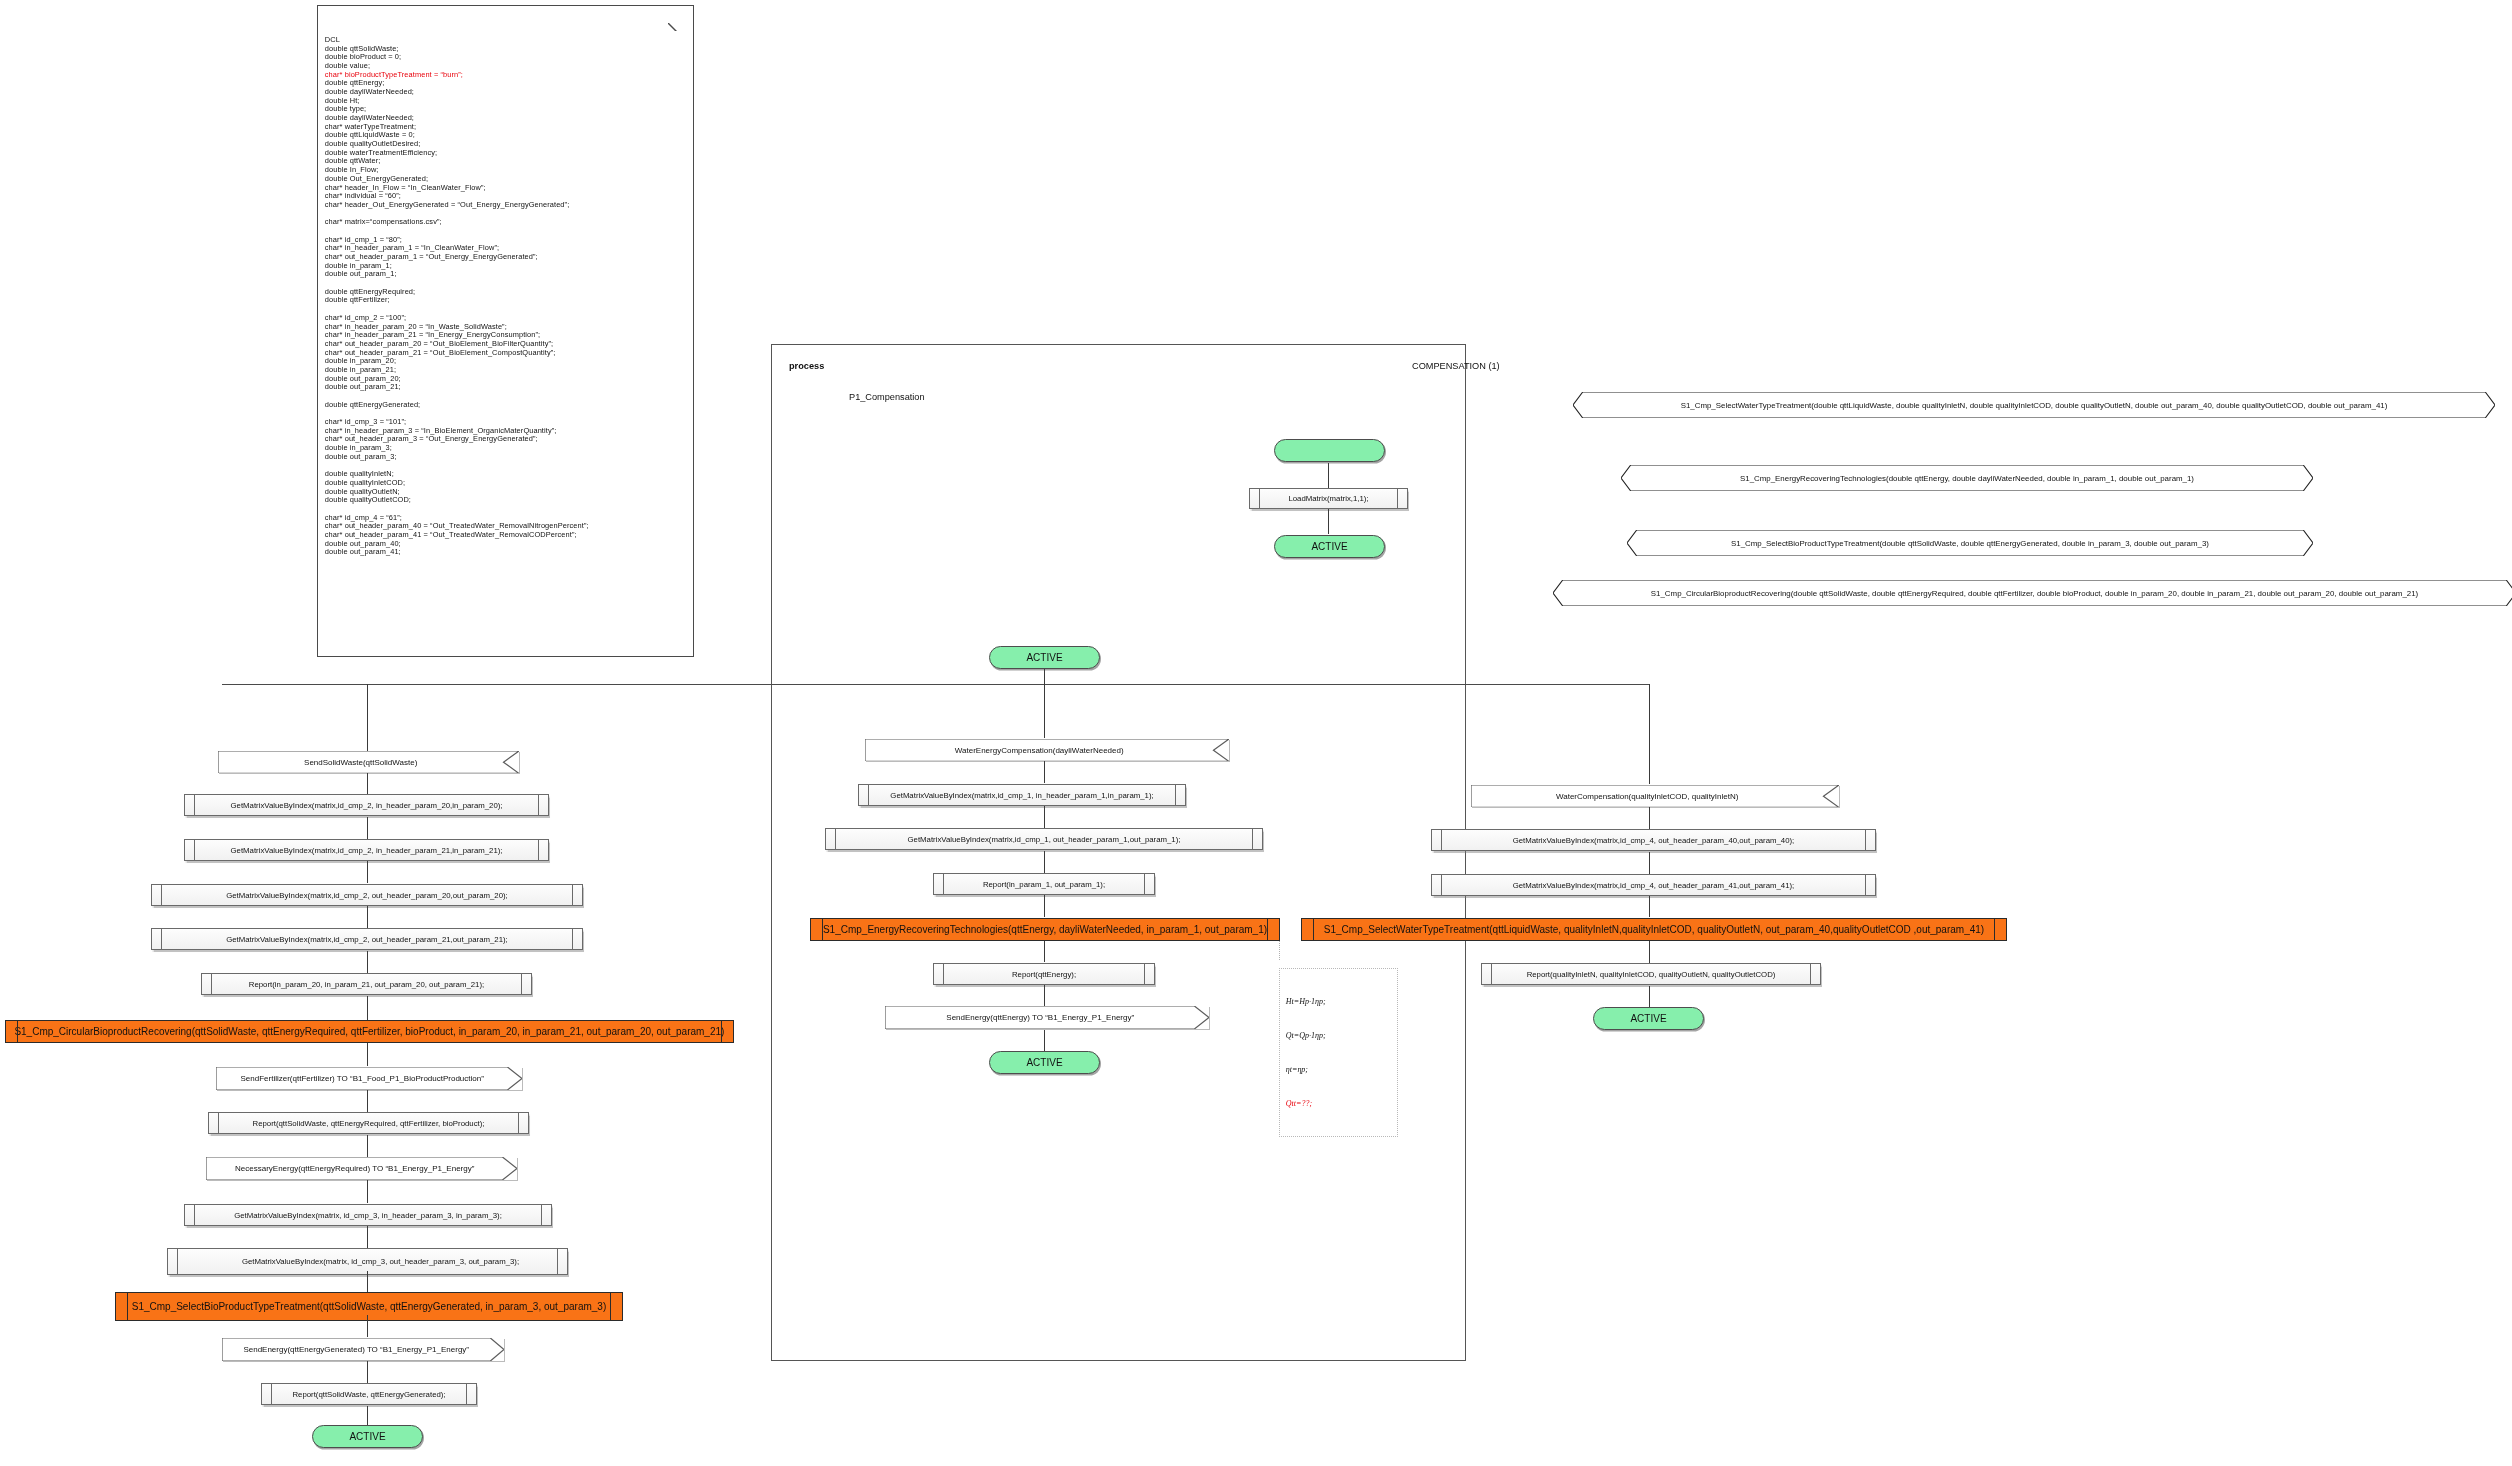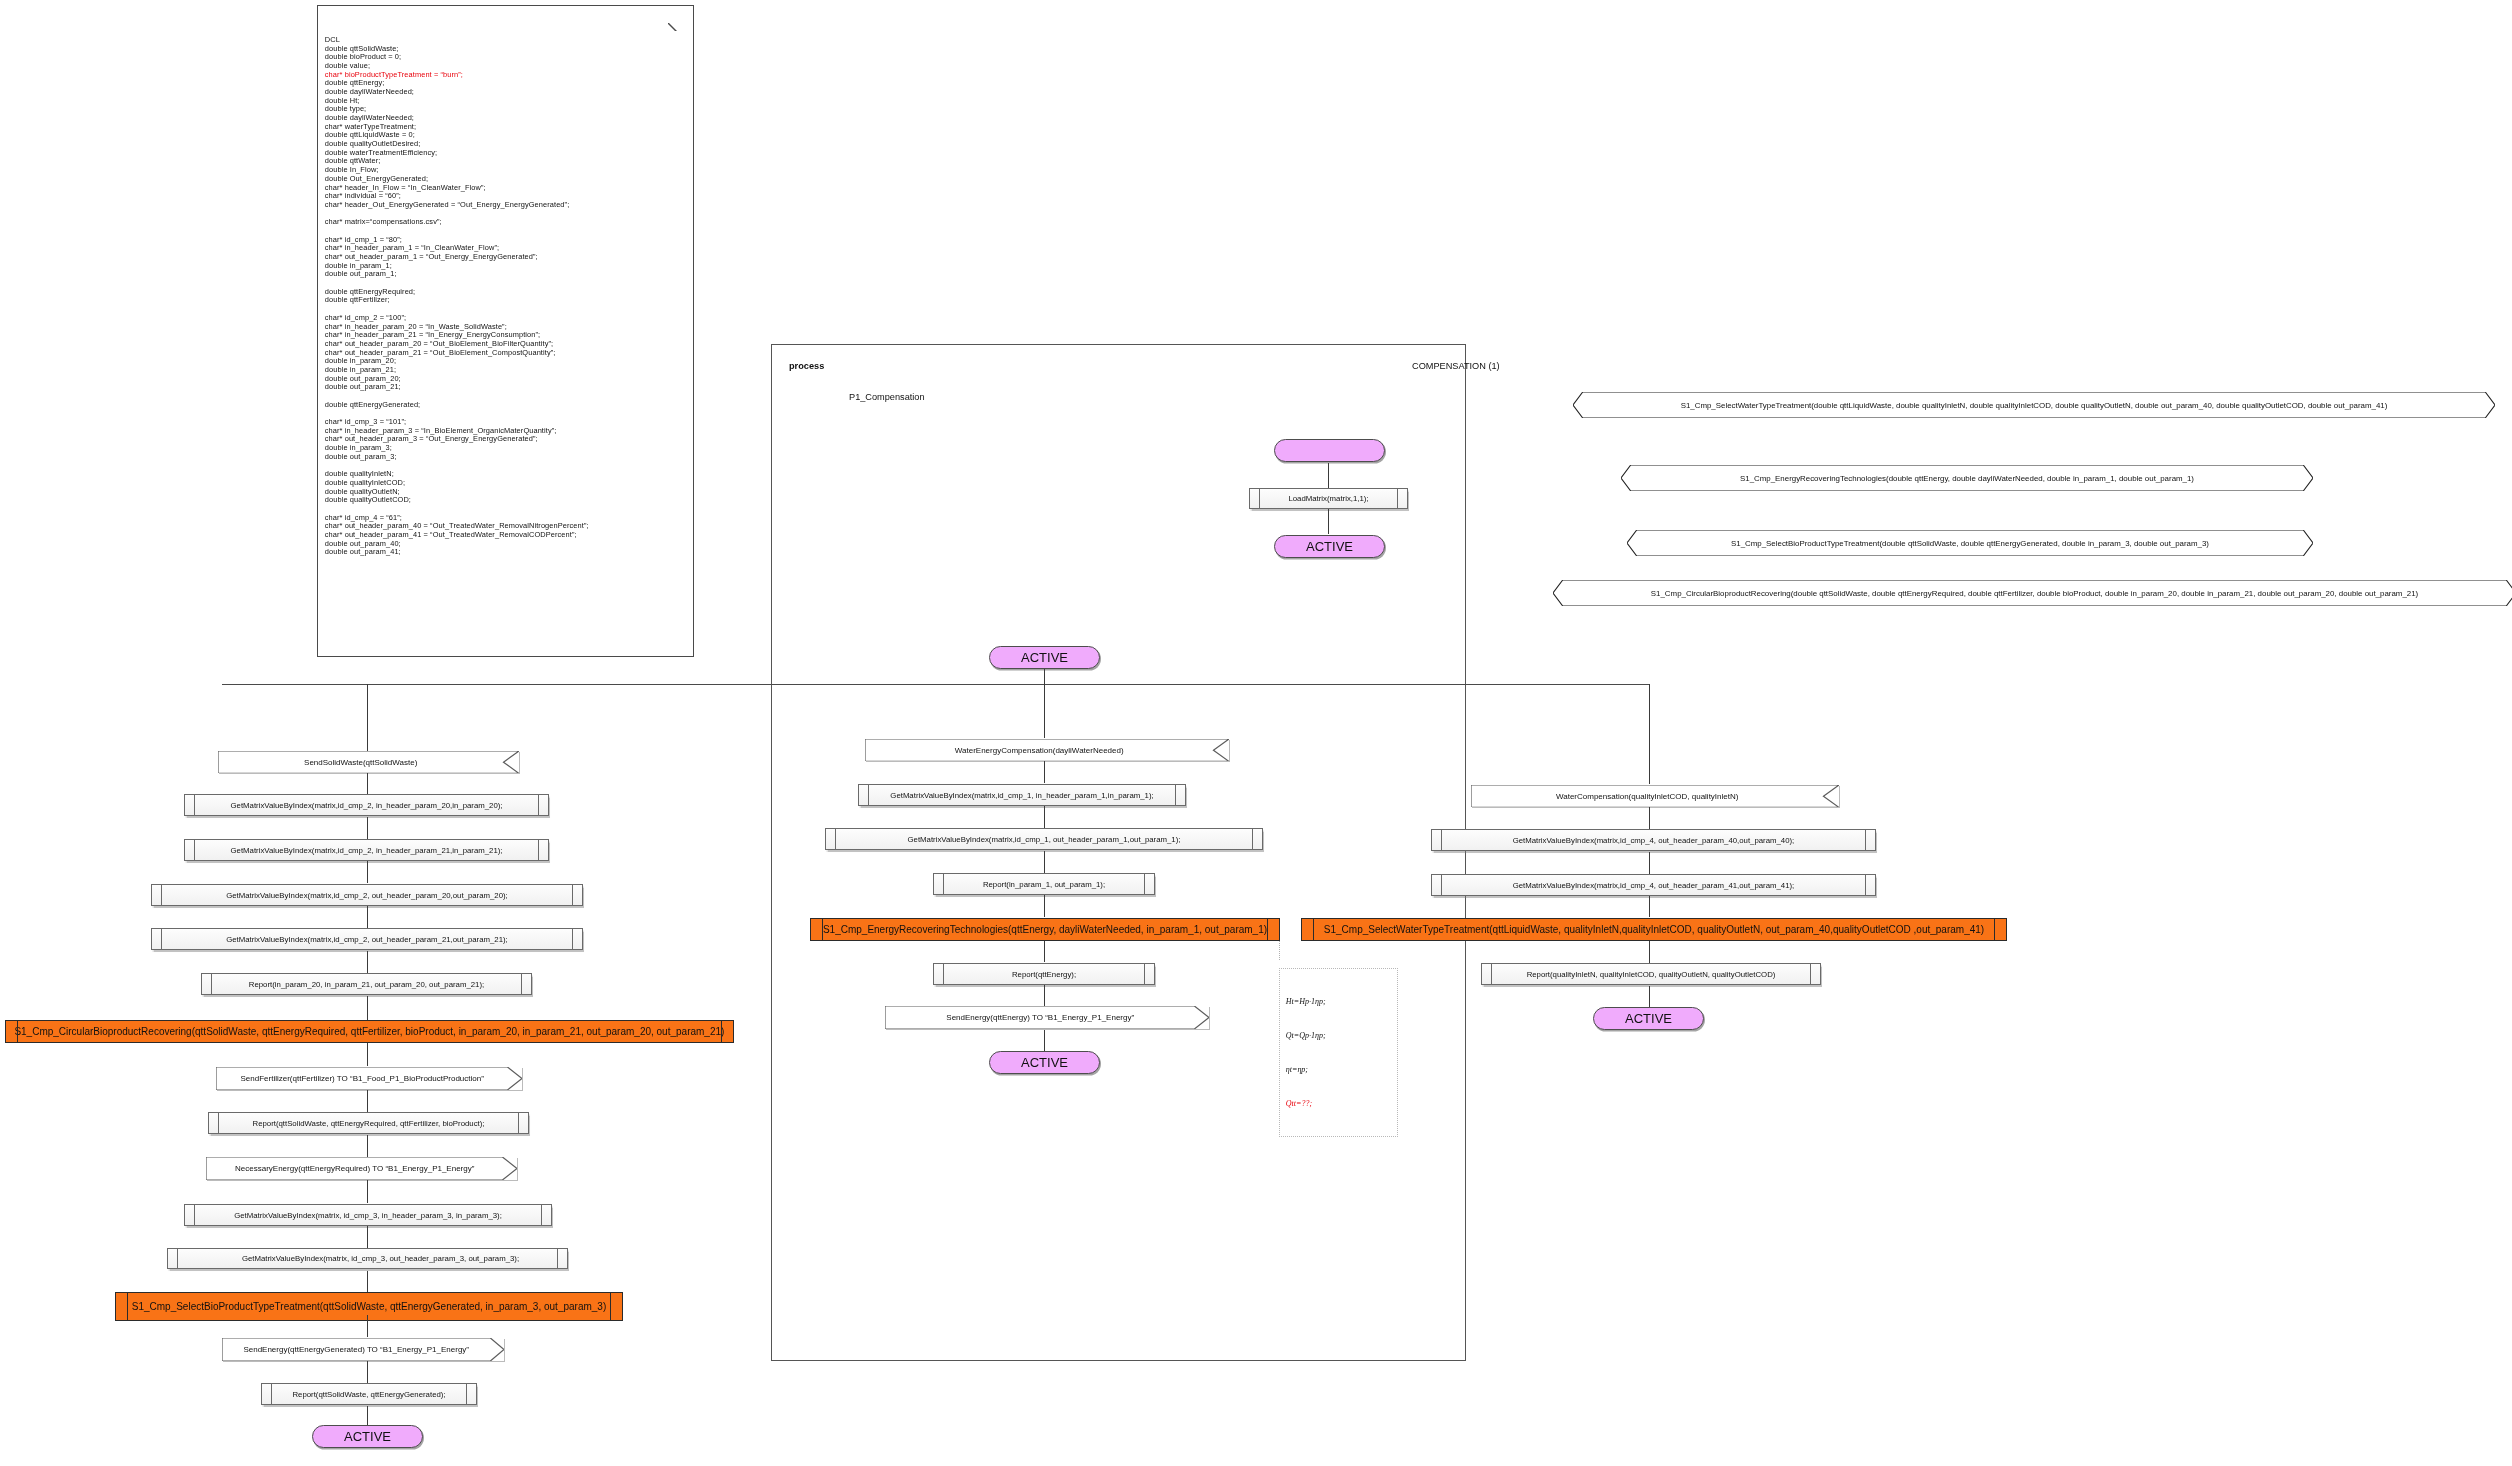--- a/index.html
+++ b/index.html
@@ -48,23 +48,23 @@
     position:absolute;
     font-size:9.2px;
     color:#111;
     white-space:nowrap;
   }
 
   
   .state{
     border:1.3px solid #4d4d4d;
     border-radius:12.6px;
-    background:#f0abfc;
-    display:flex;align-items:center;justify-content:center;
-    font-size:13px;
+    background:#86efac;
+    display:flex;align-items:center;justify-content:center;
+    font-size:10px;
     color:#111;
     box-shadow:1px 1.5px 0 rgba(90,90,90,.55);
     white-space:nowrap;
   }
 
   
   .task{
     border:1.1px solid #6a6a6a;
     background:linear-gradient(180deg,#fdfdfd 0%,#f1f1f1 100%);
     display:flex;align-items:center;justify-content:center;
@@ -330,21 +330,21 @@
         <polygon points="0,0 305,0 320,12 305,24 0,24" fill="#ffffff" stroke="#5c5c5c" stroke-width="1.2" vector-effect="non-scaling-stroke"></polygon>
       </svg>
     </div>
     <span class="lbl">NecessaryEnergy(qttEnergyRequired) TO “B1_Energy_P1_Energy”</span>
   </div>
   <div class="vline" style="left:367px;top:1180px;height:23px;"></div>
 
   <div class="task" style="left:184px;top:1204px;width:368px;height:22.4px;">GetMatrixValueByIndex(matrix, id_cmp_3, in_header_param_3, in_param_3);</div>
   <div class="vline" style="left:367px;top:1226px;height:22.4px;"></div>
 
-  <div class="task" style="left:167px;top:1248px;width:401px;height:21px;padding-left:26px;">GetMatrixValueByIndex(matrix, id_cmp_3, out_header_param_3, out_param_3);</div>
+  <div class="task" style="left:167px;top:1248px;width:401px;height:27px;padding-left:26px;">GetMatrixValueByIndex(matrix, id_cmp_3, out_header_param_3, out_param_3);</div>
   <div class="vline" style="left:367px;top:1271px;height:21.4px;"></div>
 
   <div class="proccall" style="left:115px;top:1292px;width:508px;height:29px;">S1_Cmp_SelectBioProductTypeTreatment(qttSolidWaste, qttEnergyGenerated, in_param_3, out_param_3)</div>
   <div class="vline" style="left:367px;top:1315px;height:22.4px;"></div>
 
   <div class="signal-out" style="left:222px;top:1338px;width:282px;height:23px;">
     <div class="shape">
       <svg width="100%" height="100%" viewBox="0 0 290 24" preserveAspectRatio="none">
         <polygon points="0,0 276,0 290,12 276,24 0,24" fill="#ffffff" stroke="#5c5c5c" stroke-width="1.2" vector-effect="non-scaling-stroke"></polygon>
       </svg>

